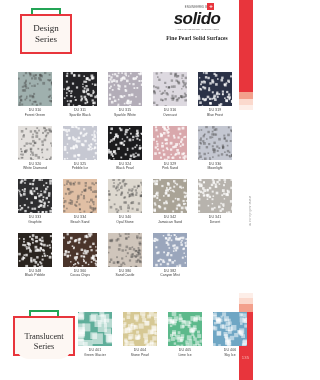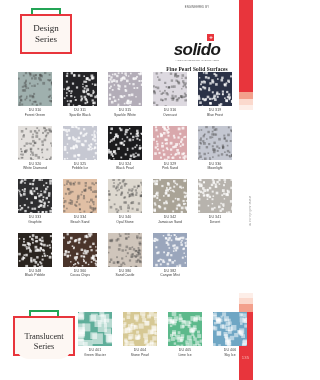--- a/index.html
+++ b/index.html
@@ -91,21 +91,21 @@
   .logo-eyebrow {
     font-family:"Liberation Sans", sans-serif;
     font-size:2.6px; letter-spacing:.25px; color:#4a4a4a;
     margin-bottom:.5px; white-space:nowrap;
   }
   .logo-word {
     position:relative; display:inline-block;
     font-family:"Liberation Sans", sans-serif;
     font-weight:bold; font-style:italic;
     font-size:17px; letter-spacing:-.6px;
-    color:#1a1a1a; line-height:1;margin-top:31px;
+    color:#1a1a1a; line-height:1;
   }
   .logo-plus {
     position:absolute; right:6px; top:-7px;
     width:7px; height:7px; background:#e8353c;
     display:flex; align-items:center; justify-content:center;
     color:#fff; font-family:"Liberation Sans", sans-serif;
     font-weight:bold; font-size:6px; line-height:1; font-style:normal;
   }
   .logo-sub {
     font-family:"Liberation Sans", sans-serif;

